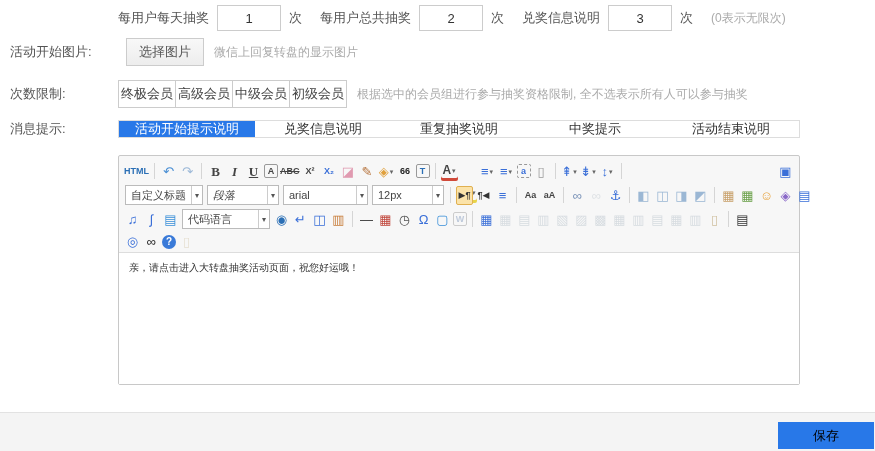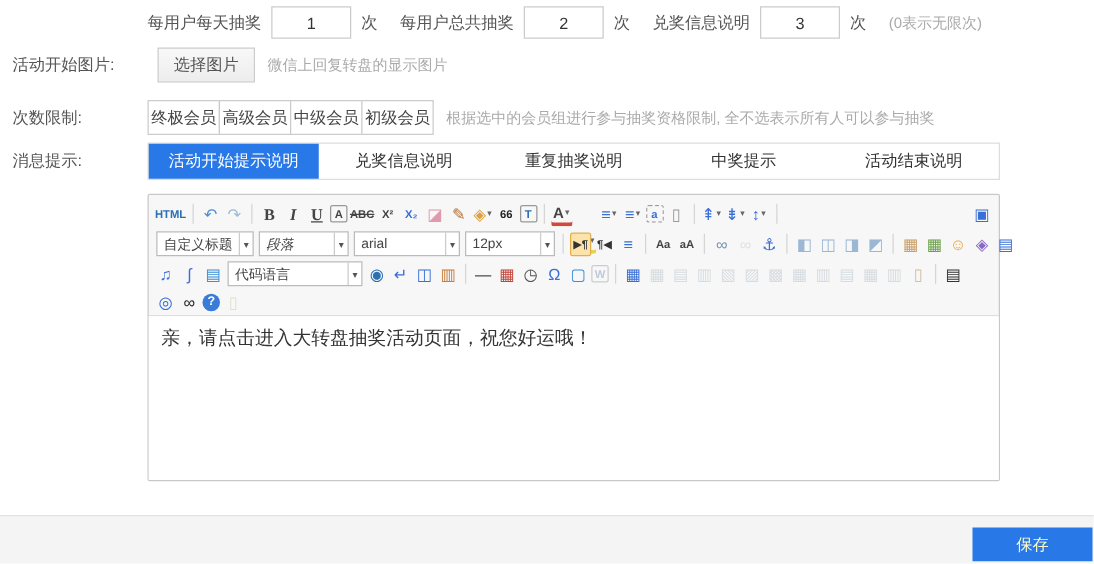--- a/index.html
+++ b/index.html
@@ -37,21 +37,21 @@
   
   .grp-btn {
     height: 28px; padding: 0 2px; border: 1px solid #ccc; background: #fff;
     color: #444; font-size: 13px; margin-left: -1px; cursor: pointer;
   }
   .grp-btn:first-child { margin-left: 0; }
   .row3 .hint { margin-left: 10px; }
 
   
   .tabs {
-    margin-left: 118px; width: 682px; height: 30px; border: 1px solid #ddd;
+    margin-left: 118px; width: 682px; height: 18px; border: 1px solid #ddd;
     display: flex; background: #fff;
   }
   .tab {
     flex: 1; display: flex; align-items: center; justify-content: center;
     color: #333; cursor: pointer; font-size: 13px;
   }
   .tab.active { background: var(--accent, #2878e8); color: #fff; }
 
   
   .editor {
@@ -84,32 +84,32 @@
   .tb-arrow { font-size: 7px; color: #666; margin-left: 1px; }
   .tb-sep { width: 1px; height: 16px; background: #d5d5d5; margin: 0 4px; flex: none; }
   .tb-select {
     display: inline-flex; align-items: center; justify-content: space-between;
     border: 1px solid #bbb; background: #fff; height: 20px; margin: 1px 2px;
     padding-left: 5px; font-size: 11px; color: #444; cursor: pointer; flex: none;
   }
   .tb-select-label { overflow: hidden; white-space: nowrap; }
   .tb-select-arrow { border-left: 1px solid #ccc; padding: 0 3px; font-size: 8px; color: #555; margin-left: 4px; align-self: stretch; display: flex; align-items: center; }
   .editor-body {
-    flex: 1; background: #fff; padding: 8px 10px; font-size: 15px; color: #333;
+    flex: 1; background: #fff; padding: 8px 10px; font-size: 10px; color: #333;
     cursor: text; overflow: hidden;
   }
 
   
   .footer {
     position: absolute; left: 0; top: 412px; width: 875px; height: 39px;
     background: #f4f4f4; border-top: 1px solid #e2e2e2;
   }
   .save-btn {
     position: absolute; right: 1px; top: 9px; width: 96px; height: 27px;
-    background: var(--accent, #2878e8); color: #fef9c3; border: none; font-size: 13px;
+    background: var(--accent, #2878e8); color: #000000; border: none; font-size: 13px;
     cursor: pointer; font-family: "Liberation Sans","DejaVu Sans",sans-serif;
   }
 </style>
 </head>
 <body>
 
 <div class="row" style="top:4px;height:28px;">
   <div class="rcontent">
     <span class="ltext">每用户每天抽奖</span>
     <input class="num" value="1" style="">
@@ -224,21 +224,21 @@
       <span class="tb-icon" style="color: rgb(200, 160, 106);">▦</span>
       <span class="tb-icon" style="color: rgb(106, 160, 72);">▦</span>
       <span class="tb-icon" style="color: rgb(232, 163, 60);">☺</span>
       <span class="tb-icon" style="color: rgb(138, 104, 200);">◈</span>
       <span class="tb-icon" style="color: rgb(58, 111, 216);">▤</span>
     </div>
   <div class="tb-row r3">
       <span class="tb-icon" style="color: rgb(58, 111, 216);">♫</span>
       <span class="tb-icon" style="color: rgb(58, 111, 216);">∫</span>
       <span class="tb-icon" style="color: rgb(58, 143, 216);">▤</span>
-      <span class="tb-select" style="width: 108px;">
+      <span class="tb-select" style="width: 88px;">
         <span class="tb-select-label">代码语言</span>
         <span class="tb-select-arrow">▾</span>
       </span>
       <span class="tb-icon" style="color: rgb(43, 111, 181);">◉</span>
       <span class="tb-icon" style="color: rgb(58, 111, 216);">↵</span>
       <span class="tb-icon" style="color: rgb(58, 111, 216);">◫</span>
       <span class="tb-icon" style="color: rgb(200, 125, 58);">▥</span>
       <span class="tb-sep"></span>
       <span class="tb-icon" style="color: rgb(51, 51, 51);">—</span>
       <span class="tb-icon" style="color: rgb(192, 69, 58);">▦</span>

